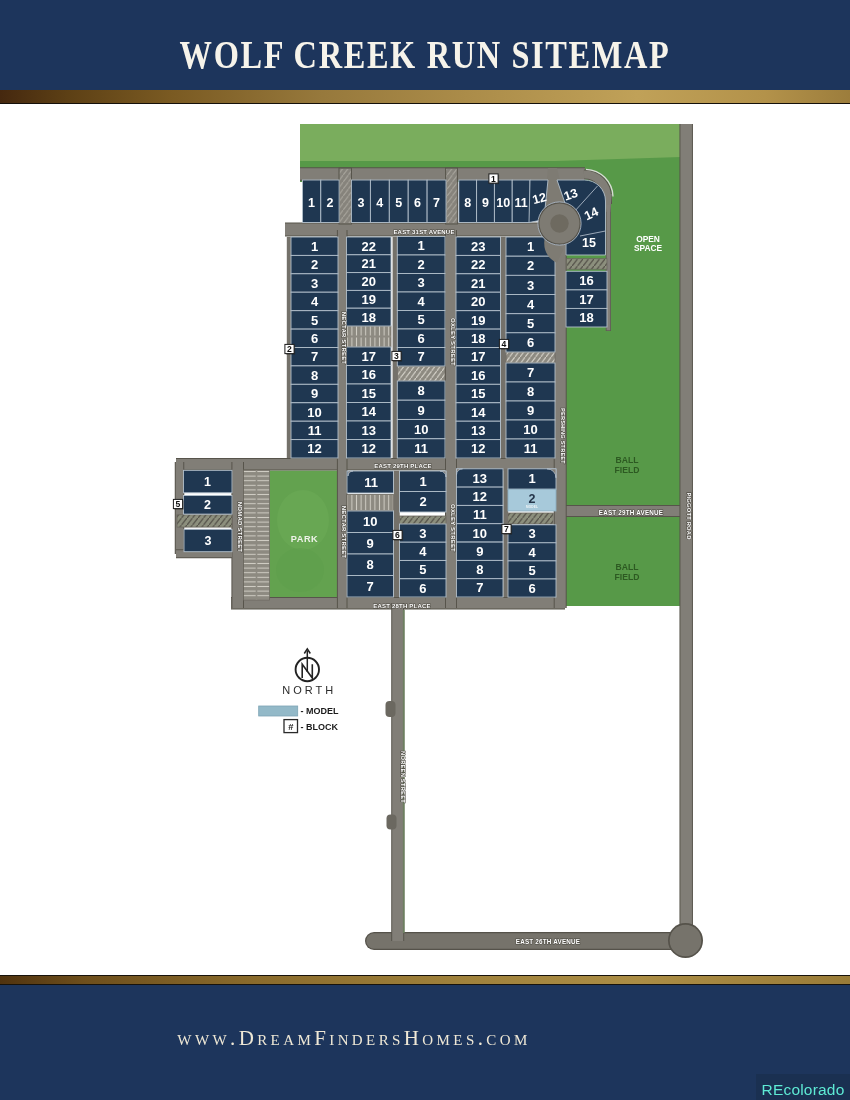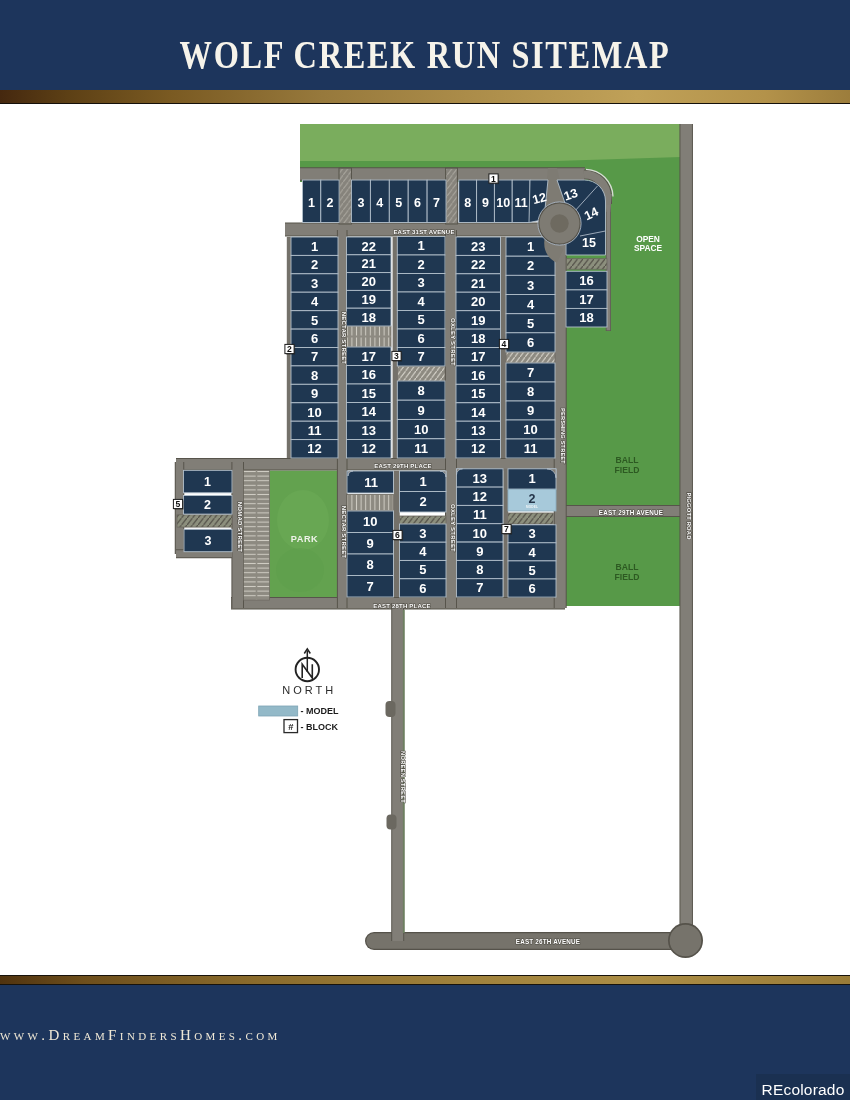--- a/index.html
+++ b/index.html
@@ -11,25 +11,25 @@
       font-family: "Liberation Serif", serif; font-weight: bold; font-size: 40px; line-height: 1;
       letter-spacing: 2px; color: #f6f3ea; transform: scaleX(0.81); transform-origin: 425px 0; }
   .gold-top { position: absolute; left: 0; top: 90px; width: 850px; height: 14px;
       background: linear-gradient(90deg, #45280f 0%, #5d4015 8%, #7a5a22 20%, #97793c 38%, #ab8c49 55%, #c0a158 75%, #b3924a 90%, #9c7d3c 100%);
       border-bottom: 1.6px solid #14100a; box-sizing: border-box; }
   .gold-bottom { position: absolute; left: 0; top: 974.5px; width: 850px; height: 10.5px;
       background: linear-gradient(90deg, #50330f 0%, #6e4f1c 10%, #8a6b2c 30%, #a0823c 55%, #ab8d45 75%, #9a7c38 100%);
       border-top: 1.4px solid #17120b; border-bottom: 1.4px solid #17120b; box-sizing: border-box; }
   .band-bottom { position: absolute; left: 0; top: 985px; width: 850px; height: 115px;
       background: #1d355c; }
-  .footer-url { position: absolute; left: 0; top: 1027.5px; width: 708px; text-align: left;
-      font-family: "Liberation Serif", serif; font-size: 15px; line-height: 1; letter-spacing: 3.4px;
+  .footer-url { position: absolute; left: 0; top: 1027.5px; width: 708px; text-align: center;
+      font-family: "Liberation Serif", serif; font-size: 21px; line-height: 1; letter-spacing: 3.4px;
       font-variant: small-caps; color: #efe8d6; }
   .recolorado { position: absolute; left: 756px; top: 1074px; width: 94px; height: 26px;
-      background: #1a3051; color: #ffffff; font-size: 15.5px; line-height: 31px;
+      background: #1a3051; color: #5eead4; font-size: 15.5px; line-height: 31px;
       text-align: center; letter-spacing: 0.2px; }
   svg { position: absolute; left: 0; top: 0; }
 </style>
 </head>
 <body>
 <svg width="850" height="1100" viewBox="0 0 850 1100" font-family="Liberation Sans, sans-serif">
 <defs>
 <pattern id="pdiag" width="5.2" height="7" patternUnits="userSpaceOnUse">
   <rect width="5.2" height="7" fill="#8d8a81"></rect>
   <line x1="0" y1="7" x2="5.2" y2="0" stroke="#d4d1c8" stroke-width="1.1"></line>

